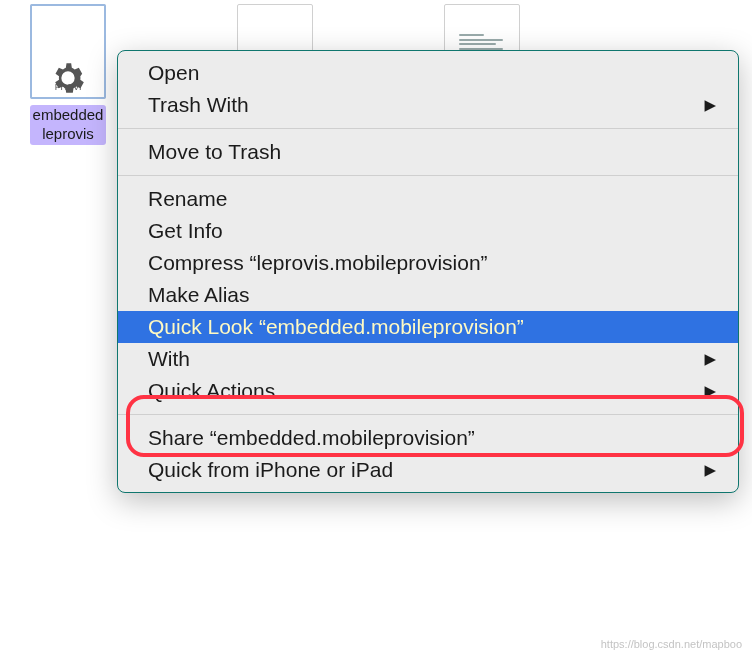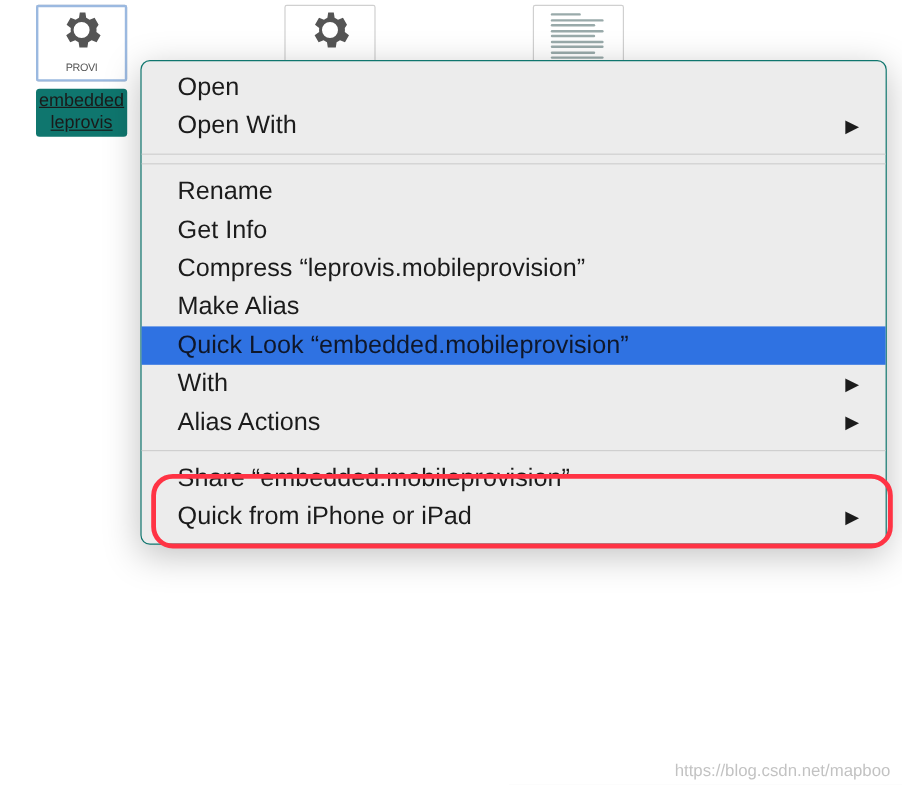--- a/index.html
+++ b/index.html
@@ -16,29 +16,29 @@
       width: 100%;
       height: 100%;
     }
     .file-icon {
       position: absolute;
       width: 100px;
       text-align: center;
     }
     .file-icon .icon-box {
       width: 76px;
-      height: 64px;
+      height: 95px;
       margin: 0 auto 6px;
       background: #fff;
       border: 1px solid #d0d0d0;
       border-radius: 2px;
       display: flex;
       flex-direction: column;
       align-items: center;
-      justify-content: flex-start;
+      justify-content: flex-end;
       position: relative;
     }
     .file-icon.selected .icon-box {
       outline: 2px solid #9bb9e0;
       outline-offset: -2px;
     }
     .gear-svg {
       width: 40px;
       height: 40px;
     }
@@ -50,23 +50,22 @@
       letter-spacing: -0.3px;
     }
     .file-name {
       font-size: 15px;
       color: #1a1a1a;
       line-height: 1.25;
       padding: 1px 3px;
       display: inline-block;
     }
     .file-icon.selected .file-name {
-      background: #0f766e;
+      background: #c4b5fd;
       border-radius: 3px;
-      text-decoration: underline;
     }
     .doc-lines {
       width: 56px;
       height: 70px;
       display: flex;
       flex-direction: column;
       gap: 2.5px;
       padding: 6px 5px;
     }
     .doc-lines .ln { height: 2px; background: #9aa; border-radius:1px; }
@@ -90,21 +89,21 @@
       align-items: center;
       justify-content: space-between;
       padding: 4px 22px 4px 30px;
       font-size: 21px;
       color: #1b1b1b;
       cursor: default;
       position: relative;
     }
     .menu-item.highlighted {
       background: #2f72e2;
-      color: #0f172a;
+      color: #fef9c3;
     }
     .menu-sep {
       height: 1px;
       background: #cfcfcf;
       margin: 7px 0;
     }
     .submenu-arrow {
       font-size: 15px;
       color: #1b1b1b;
     }
@@ -116,21 +115,21 @@
       pointer-events: none;
       top: 395px;
       left: 126px;
       width: 618px;
       height: 62px;
     }
     .watermark {
       position: absolute;
       bottom: 4px;
       right: 10px;
-      font-size: 14px;
+      font-size: 11px;
       color: rgba(120,120,120,0.45);
     }
   </style>
 </head>
 <body>
 
 <div class="desktop">
 
   <div class="file-icon selected" style="top:4px; left:18px;">
     <div class="icon-box">
@@ -169,24 +168,27 @@
           <div class="ln m"></div>
       </div>
     </div>
   </div>
 
   <div class="context-menu">
     <div class="menu-item">
       <span>Open</span>
     </div>
     <div class="menu-item">
-      <span>Open With</span>
+      <span>Trash With</span>
       <span class="submenu-arrow">▶</span>
     </div>
     <div class="menu-sep"></div>
+    <div class="menu-item">
+      <span>Move to Trash</span>
+    </div>
     <div class="menu-sep"></div>
     <div class="menu-item">
       <span>Rename</span>
     </div>
     <div class="menu-item">
       <span>Get Info</span>
     </div>
     <div class="menu-item">
       <span>Compress “leprovis.mobileprovision”</span>
     </div>
@@ -194,21 +196,21 @@
       <span>Make Alias</span>
     </div>
     <div class="menu-item highlighted">
       <span>Quick Look “embedded.mobileprovision”</span>
     </div>
     <div class="menu-item">
       <span>With</span>
       <span class="submenu-arrow">▶</span>
     </div>
     <div class="menu-item">
-      <span>Alias Actions</span>
+      <span>Quick Actions</span>
       <span class="submenu-arrow">▶</span>
     </div>
     <div class="menu-sep"></div>
     <div class="menu-item">
       <span>Share “embedded.mobileprovision”</span>
     </div>
     <div class="menu-item">
       <span>Quick from iPhone or iPad</span>
       <span class="submenu-arrow">▶</span>
     </div>

